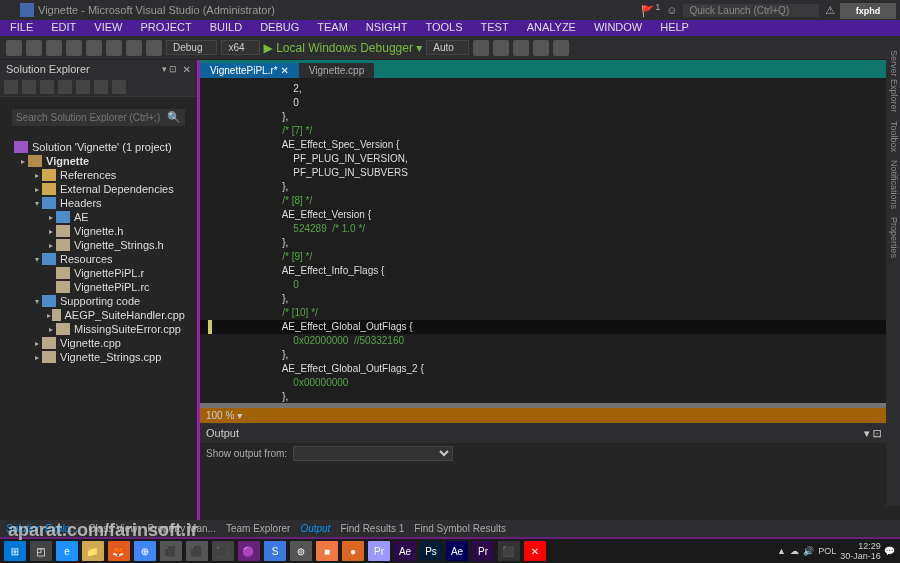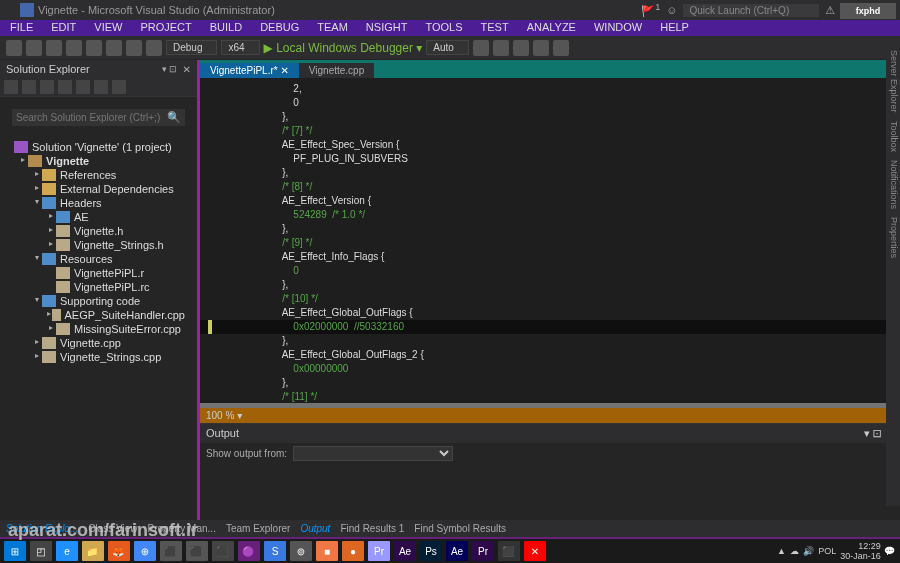--- a/index.html
+++ b/index.html
@@ -16,21 +16,21 @@
 .tbselect { background: #333; color: #ccc; padding: 1px 14px 1px 6px; font-size: 10px; border: 1px solid #444; }
 .playbtn { color: #7cba3d; font-size: 12px; }
 .main { display: flex; height: 460px; }
 .sidebar { width: 200px; background: #252526; border-right: 3px solid #a21caf; display: flex; flex-direction: column; }
 .side-header { background: #2d2d30; padding: 3px 6px; font-size: 11px; color: #ccc; display: flex; align-items: center; position: relative; }
 .side-toolbar { background: #2d2d30; padding: 2px 4px; display: flex; gap: 4px; border-bottom: 1px solid #333; }
 .side-toolbar .sbtn { width: 14px; height: 14px; background: #444; border-radius: 1px; }
 .side-search { display: flex; padding: 2px 4px; background: #333; margin: 12px; }
 .side-search input { flex: 1; background: transparent; border: none; color: #888; font-size: 10px; outline: none; }
 .tree { flex: 1; padding: 2px 0; overflow: auto; font-size: 11px; color: #ddd; }
-.tree-item { display: flex; padding: 1px 12px; cursor: pointer; white-space: nowrap; }
+.tree-item { display: flex; align-items: center; padding: 1px 12px; cursor: pointer; white-space: nowrap; }
 .tree-item .arrow { width: 10px; text-align: center; font-size: 8px; color: #aaa; }
 .tree-item .ticon { width: 14px; height: 12px; margin-right: 4px; display: inline-block; }
 .ti-sln { background: #9a55c4; }
 .ti-proj { background: #b38b4e; }
 .ti-folder { background: #d0a850; }
 .ti-folder-a { background: #4e8cc9; }
 .ti-file-h { background: #b8a988; }
 .ti-file-cpp { background: #b8a988; }
 .ti-file-r { background: #b8a988; }
 .ind1 { padding-left: 4px; } .ind2 { padding-left: 18px; } .ind3 { padding-left: 32px; } .ind4 { padding-left: 46px; }
@@ -232,20 +232,21 @@
       <div class="tab">Vignette.cpp</div>
     </div>
     <div class="code" id="code">
       <div class="hl"></div>
       <div class="cursor-gutter"></div>
     <div class="code-line">            2,</div>
         <div class="code-line">            0</div>
         <div class="code-line">        },</div>
         <div class="code-line">        <span class="c-comment">/* [7] */</span></div>
         <div class="code-line">        AE_Effect_Spec_Version {</div>
+        <div class="code-line">            PF_PLUG_IN_VERSION,</div>
         <div class="code-line">            PF_PLUG_IN_SUBVERS</div>
         <div class="code-line">        },</div>
         <div class="code-line">        <span class="c-comment">/* [8] */</span></div>
         <div class="code-line">        AE_Effect_Version {</div>
         <div class="code-line">            <span class="c-num">524289</span>  <span class="c-comment">/* 1.0 */</span></div>
         <div class="code-line">        },</div>
         <div class="code-line">        <span class="c-comment">/* [9] */</span></div>
         <div class="code-line">        AE_Effect_Info_Flags {</div>
         <div class="code-line">            <span class="c-num">0</span></div>
         <div class="code-line">        },</div>

